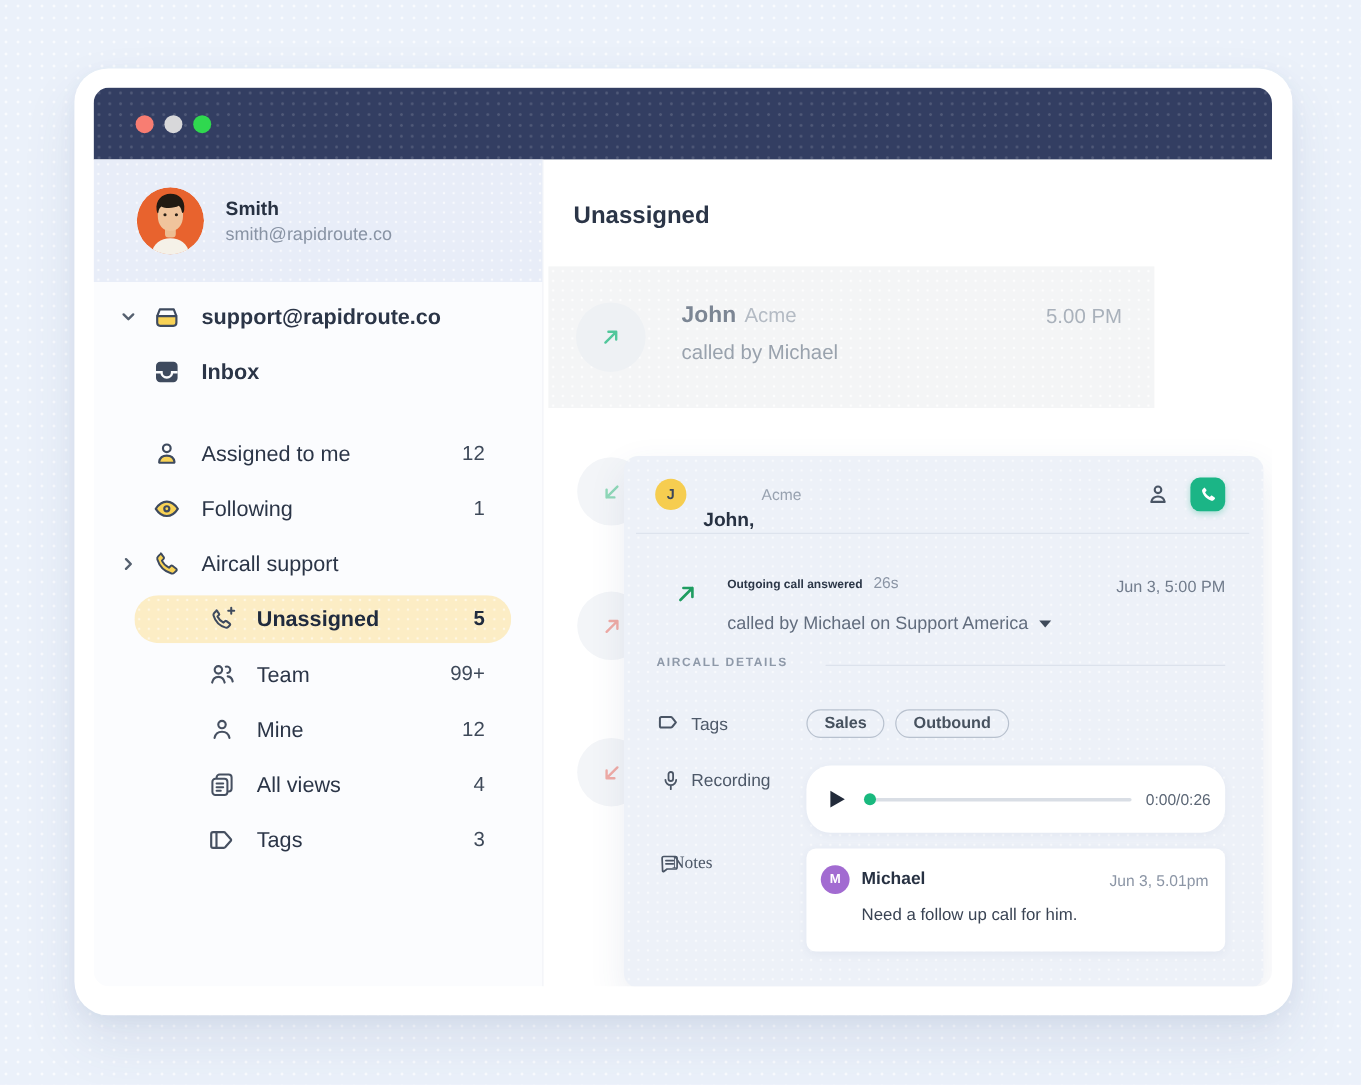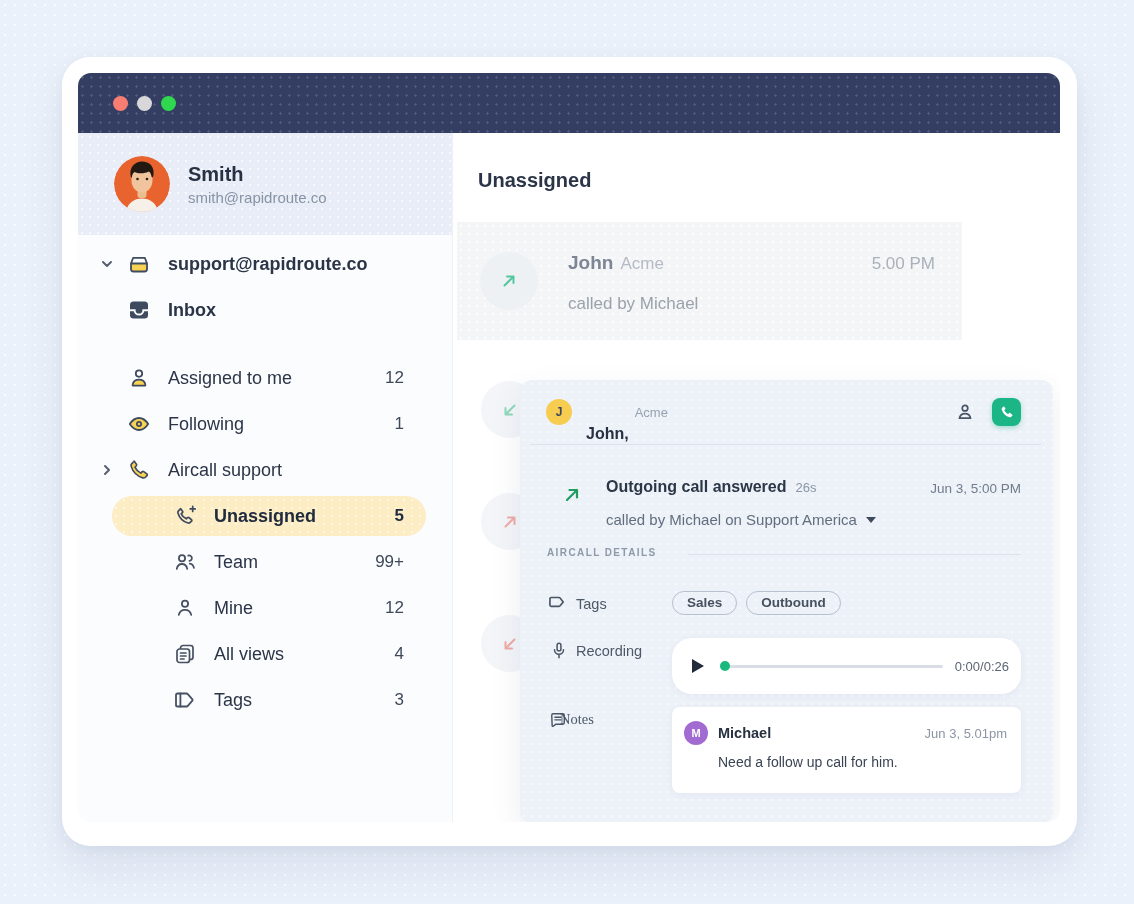--- a/index.html
+++ b/index.html
@@ -46,21 +46,21 @@
     display:flex; flex-direction:column;
   }
   .profile {
     height:102px; flex:0 0 102px;
     background:#e8edf8;
     background-image: radial-gradient(rgba(255,255,255,.65) 1px, transparent 1.3px);
     background-size: 8px 8px;
     display:flex; align-items:center; padding-left:36px; gap:18px;
   }
   .avatar { width:56px; height:56px; border-radius:50%; overflow:hidden; flex:0 0 56px; }
-  .profile-name { font-size:20px; font-weight:700; color:#273142; line-height:1.25; }
+  .profile-name { font-size:16px; font-weight:700; color:#273142; line-height:1.25; }
   .profile-email { font-size:15px; color:#8893a4; margin-top:2px; }
   .nav { padding-top:6px; }
   .nav-item {
     position:relative; display:flex; align-items:center;
     height:46px; padding:0 48px; cursor:default;
   }
   .group-gap { height:22px; }
   .nav-icon { width:26px; height:26px; flex:0 0 26px; margin-right:16px; display:flex; align-items:center; justify-content:center; position:relative; z-index:1; }
   .nav-icon svg { width:24px; height:24px; display:block; }
   .nav-label { font-size:18px; color:#2b3547; font-weight:500; position:relative; z-index:1; white-space:nowrap; }
@@ -82,42 +82,42 @@
     position:absolute; left:4px; top:89px; width:505px; height:118px;
     background:#f4f5f6;
     background-image: radial-gradient(rgba(255,255,255,.8) 1px, transparent 1.3px);
     background-size: 8px 8px;
   }
   .bubble { border-radius:50%; display:flex; align-items:center; justify-content:center; }
   .top-card .bubble { position:absolute; left:23px; top:30px; width:58px; height:58px; background:#eef1f4; }
   .tc-name { position:absolute; left:111px; top:30px; font-size:19px; font-weight:600; color:#7c8694; }
   .tc-company { font-size:17px; font-weight:400; color:#b4bbc4; margin-left:7px; }
   .tc-time { position:absolute; right:27px; top:32px; font-size:17px; color:#a9b1bb; }
-  .tc-sub { position:absolute; left:111px; top:72px; font-size:17px; color:#99a2ad; }
+  .tc-sub { position:absolute; left:111px; top:62px; font-size:17px; color:#99a2ad; }
   .bg-bubble { position:absolute; left:28px; width:57px; height:57px; background:#f3f5f8; }
   .bg-b1 { top:248px; } .bg-b2 { top:360px; } .bg-b3 { top:482px; }
   
   .panel {
     position:absolute; left:67px; top:247px; width:533px; height:443px;
     background:#edf1f8; border-radius:12px;
     background-image: radial-gradient(rgba(255,255,255,.55) 1px, transparent 1.3px);
     background-size: 8px 8px;
     box-shadow: 0 12px 30px rgba(60,80,130,.10);
   }
   .p-header { position:absolute; left:0; right:0; top:0; height:64px; display:flex; align-items:center; padding:0 32px 0 26px; }
   .avatar-j { width:26px; height:26px; border-radius:50%; background:#f6cd50; color:#3d4759; font-size:12px; font-weight:700; display:flex; align-items:center; justify-content:center; }
   .p-name { margin-left:14px; font-size:16px; font-weight:700; color:#273142;margin-top:43px; }
   .p-company { margin-left:6px; font-size:13px; color:#98a2b0; }
   .p-actions { margin-left:auto; display:flex; align-items:center; gap:15px; }
   .icon-btn { width:24px; height:24px; display:flex; align-items:center; justify-content:center; }
   .call-btn { width:29px; height:28px; border-radius:8px; background:#1bb586; display:flex; align-items:center; justify-content:center; box-shadow:0 2px 5px rgba(27,181,134,.35); }
   .p-divider { position:absolute; left:10px; right:12px; top:64px; height:1px; background:#dde3ed; }
   .event-arrow { position:absolute; left:40px; top:103px; width:24px; height:24px; }
   .event-title { position:absolute; left:86px; top:98px; display:flex; align-items:baseline; gap:9px; }
-  .et-main { font-size:16px; font-weight:700; color:#2b3647;text-align:center; }
+  .et-main { font-size:10px; font-weight:700; color:#2b3647;text-align:center; }
   .et-dur { font-size:13px; color:#8b95a5; }
   .event-time { position:absolute; right:32px; top:101px; font-size:13.5px; color:#717c8c; }
   .event-sub { position:absolute; left:86px; top:131px; font-size:15px; color:#626d7e; display:flex; align-items:center; gap:9px; }
   .caret-down { width:0; height:0; border-left:5px solid transparent; border-right:5px solid transparent; border-top:6px solid #3f4a5a; display:inline-block; }
   .section-label { position:absolute; left:27px; top:167px; font-size:10px; font-weight:700; letter-spacing:1.4px; color:#8e99a9; }
   .section-rule { position:absolute; left:168px; right:32px; top:174px; height:1px; background:#dce2ec; }
   .row-icon { position:absolute; width:20px; height:20px; }
   .row-icon svg { width:20px; height:20px; display:block; }
   .row-label { position:absolute; font-size:14.5px; color:#4d5868; }
   .tags-icon { left:27px; top:214px; }

